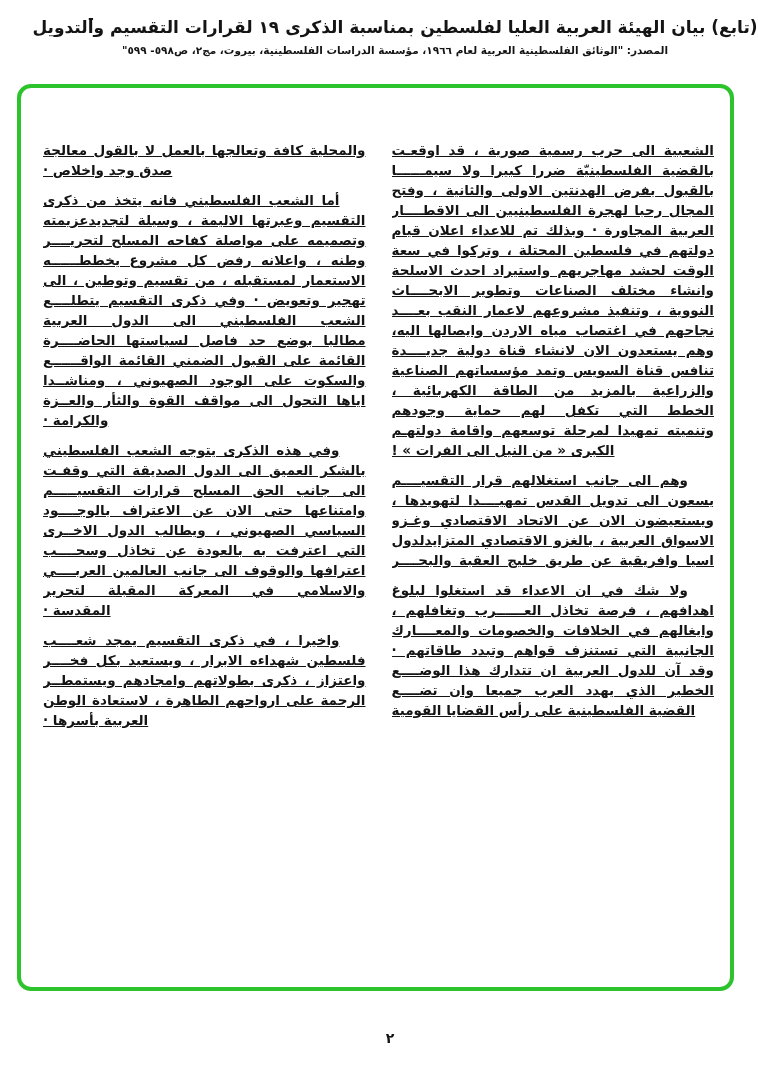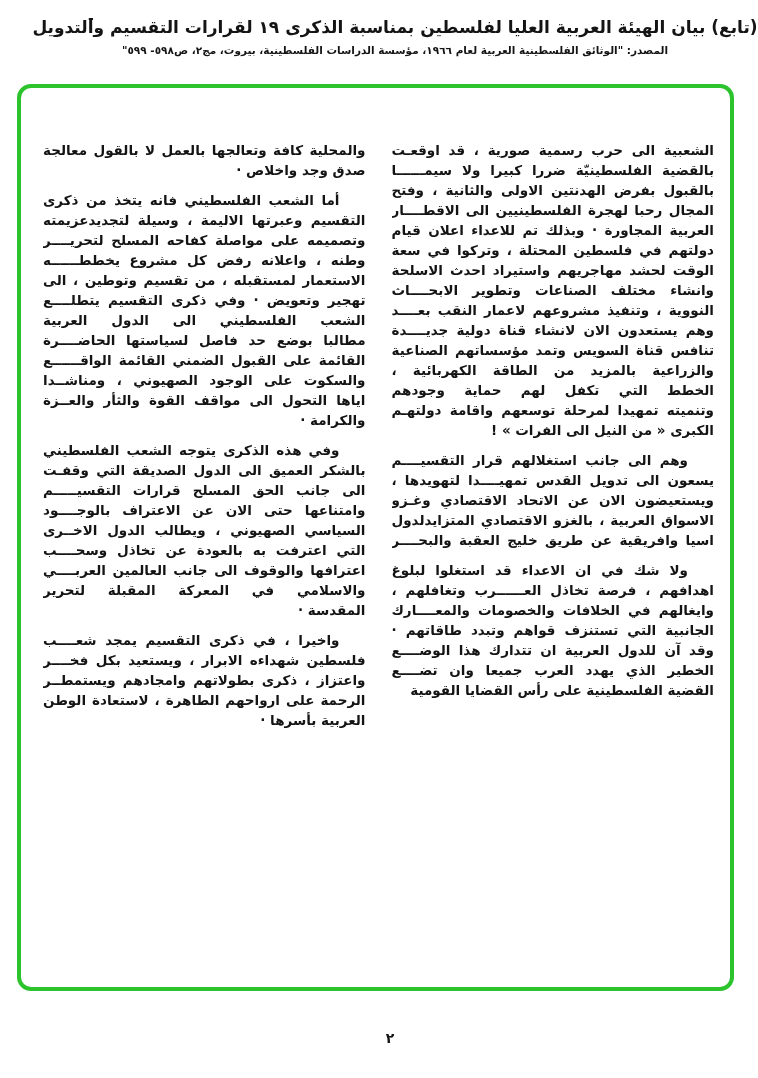--- a/index.html
+++ b/index.html
@@ -48,37 +48,37 @@
     background: #ffffff;
   }
 
   
   .columns {
     direction: rtl;              
     display: flex;
     gap: 26px;
     padding: 52px 16px 0 22px;
   }
-  .column { flex: 1 1 0; min-width: 0; }
+  .column { flex: 1 1 0; min-width: 0; text-decoration: underline; }
 
   .para { margin-bottom: 10px; }
   .para:last-child { margin-bottom: 16px; }
 
   .line {
     direction: rtl;
     font-size: 13.5px;
     font-weight: bold;
     height: 20px;
     line-height: 20px;
     overflow: hidden;
     text-align: justify;
     text-align-last: justify;
     white-space: nowrap0; 
   }
-  .line.last { text-align-last: auto; text-align: right; }
+  .line.last { text-align-last: auto; text-align: left; }
   .para.indent .line.first { text-indent: 26px; }
 
   
   .page-num {
     position: absolute;
     top: 1030px; left: 0;
     width: 758px;
     text-align: center;
     text-indent: -22px;
     font-size: 14px;
@@ -104,20 +104,21 @@
           <div class="para">
             <div class="line first">الشعبية الى حرب رسمية صورية ، قد اوقعـت</div>
             <div class="line">بالقضية الفلسطينيّة ضررا كبيرا ولا سيمــــــا</div>
             <div class="line">بالقبول بفرض الهدنتين الاولى والثانية ، وفتح</div>
             <div class="line">المجال رحبا لهجرة الفلسطينيين الى الاقطــــار</div>
             <div class="line">العربية المجاورة · وبذلك تم للاعداء اعلان قيام</div>
             <div class="line">دولتهم في فلسطين المحتلة ، وتركوا في سعة مـن</div>
             <div class="line">الوقت لحشد مهاجريهم واستيراد احدث الاسلحة</div>
             <div class="line">وانشاء مختلف الصناعات وتطوير الابحــــاث</div>
             <div class="line">النووية ، وتنفيذ مشروعهم لاعمار النقب بعــــد</div>
+            <div class="line">نجاحهم في اغتصاب مياه الاردن وايصالها اليه،</div>
             <div class="line">وهم يستعدون الان لانشاء قناة دولية جديــــدة</div>
             <div class="line">تنافس قناة السويس وتمد مؤسساتهم الصناعية</div>
             <div class="line">والزراعية بالمزيد من الطاقة الكهربائية ، ويضعون</div>
             <div class="line">الخطط التي تكفل لهم حماية وجودهم الاستعماري</div>
             <div class="line">وتنميته تمهيدا لمرحلة توسعهم واقامة دولتهـم</div>
             <div class="line last">الكبرى « من النيل الى الفرات » !</div>
           </div>
           <div class="para indent">
             <div class="line first">وهم الى جانب استغلالهم قرار التقسيــــم</div>
             <div class="line">يسعون الى تدويل القدس تمهيــــدا لتهويدها ،</div>

